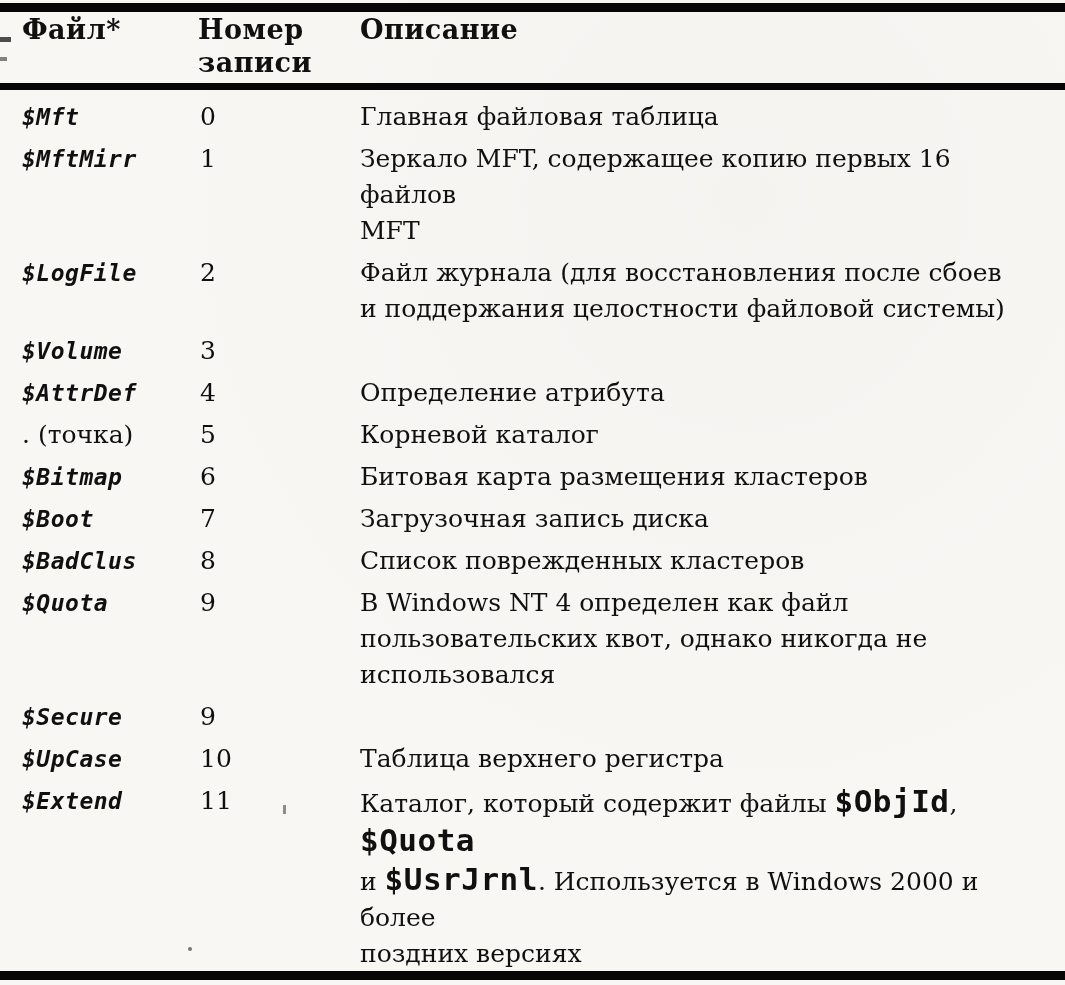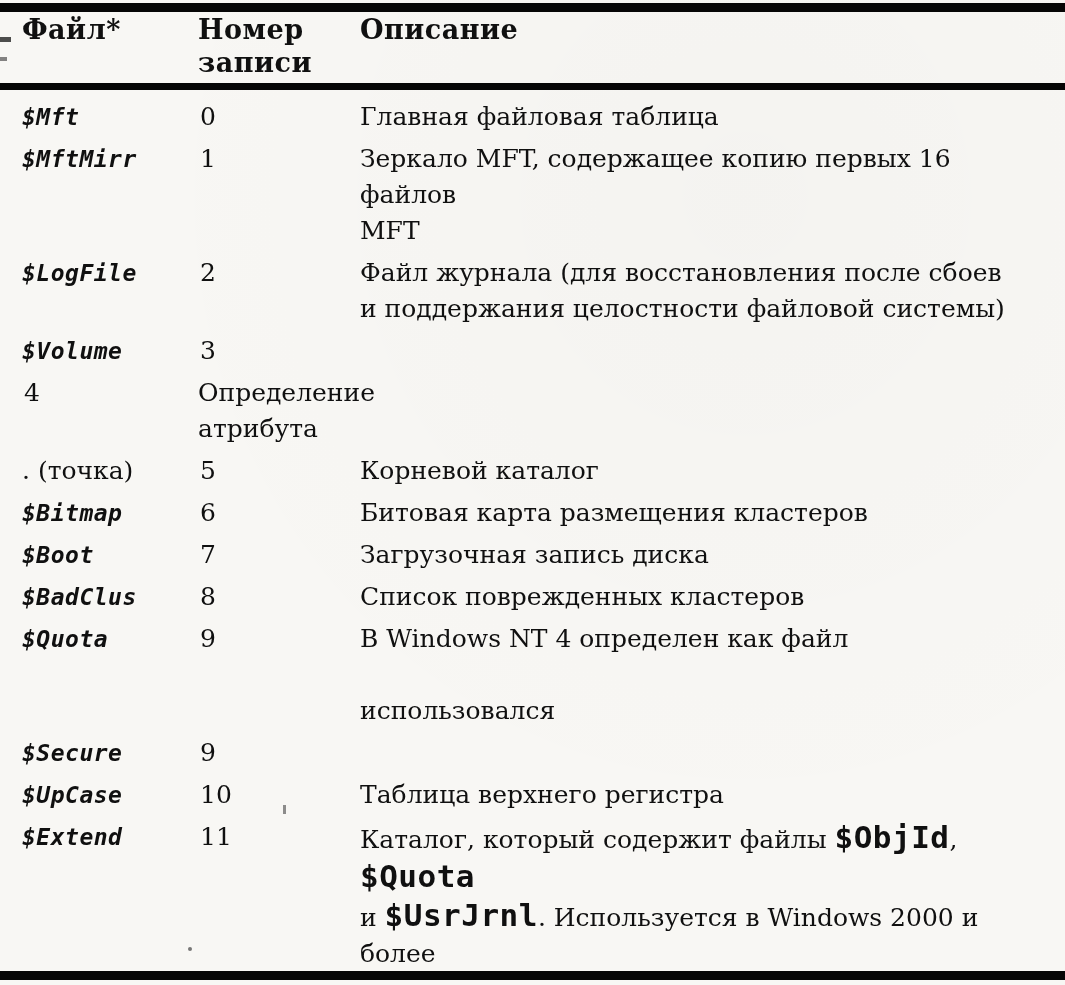--- a/index.html
+++ b/index.html
@@ -120,20 +120,21 @@
       <div class="row">
         <div class="cell file code">$LogFile</div>
         <div class="cell num">2</div>
         <div class="cell desc"><span>Файл журнала (для восстановления после сбоев</span><br><span>и поддержания целостности файловой системы)</span></div>
       </div>
       <div class="row">
         <div class="cell file code">$Volume</div>
         <div class="cell num">3</div>
       </div>
       <div class="row">
+        <div class="cell file code">$AttrDef</div>
         <div class="cell num">4</div>
         <div class="cell desc"><span>Определение атрибута</span></div>
       </div>
       <div class="row">
         <div class="cell file plain">. (точка)</div>
         <div class="cell num">5</div>
         <div class="cell desc"><span>Корневой каталог</span></div>
       </div>
       <div class="row">
         <div class="cell file code">$Bitmap</div>
@@ -146,21 +147,21 @@
         <div class="cell desc"><span>Загрузочная запись диска</span></div>
       </div>
       <div class="row">
         <div class="cell file code">$BadClus</div>
         <div class="cell num">8</div>
         <div class="cell desc"><span>Список поврежденных кластеров</span></div>
       </div>
       <div class="row">
         <div class="cell file code">$Quota</div>
         <div class="cell num">9</div>
-        <div class="cell desc"><span>В Windows NT 4 определен как файл</span><br><br><span>использовался</span></div>
+        <div class="cell desc"><span>В Windows NT 4 определен как файл</span><br><span>пользовательских квот, однако никогда не</span><br><span>использовался</span></div>
       </div>
       <div class="row">
         <div class="cell file code">$Secure</div>
         <div class="cell num">9</div>
       </div>
       <div class="row">
         <div class="cell file code">$UpCase</div>
         <div class="cell num">10</div>
         <div class="cell desc"><span>Таблица верхнего регистра</span></div>
       </div>

